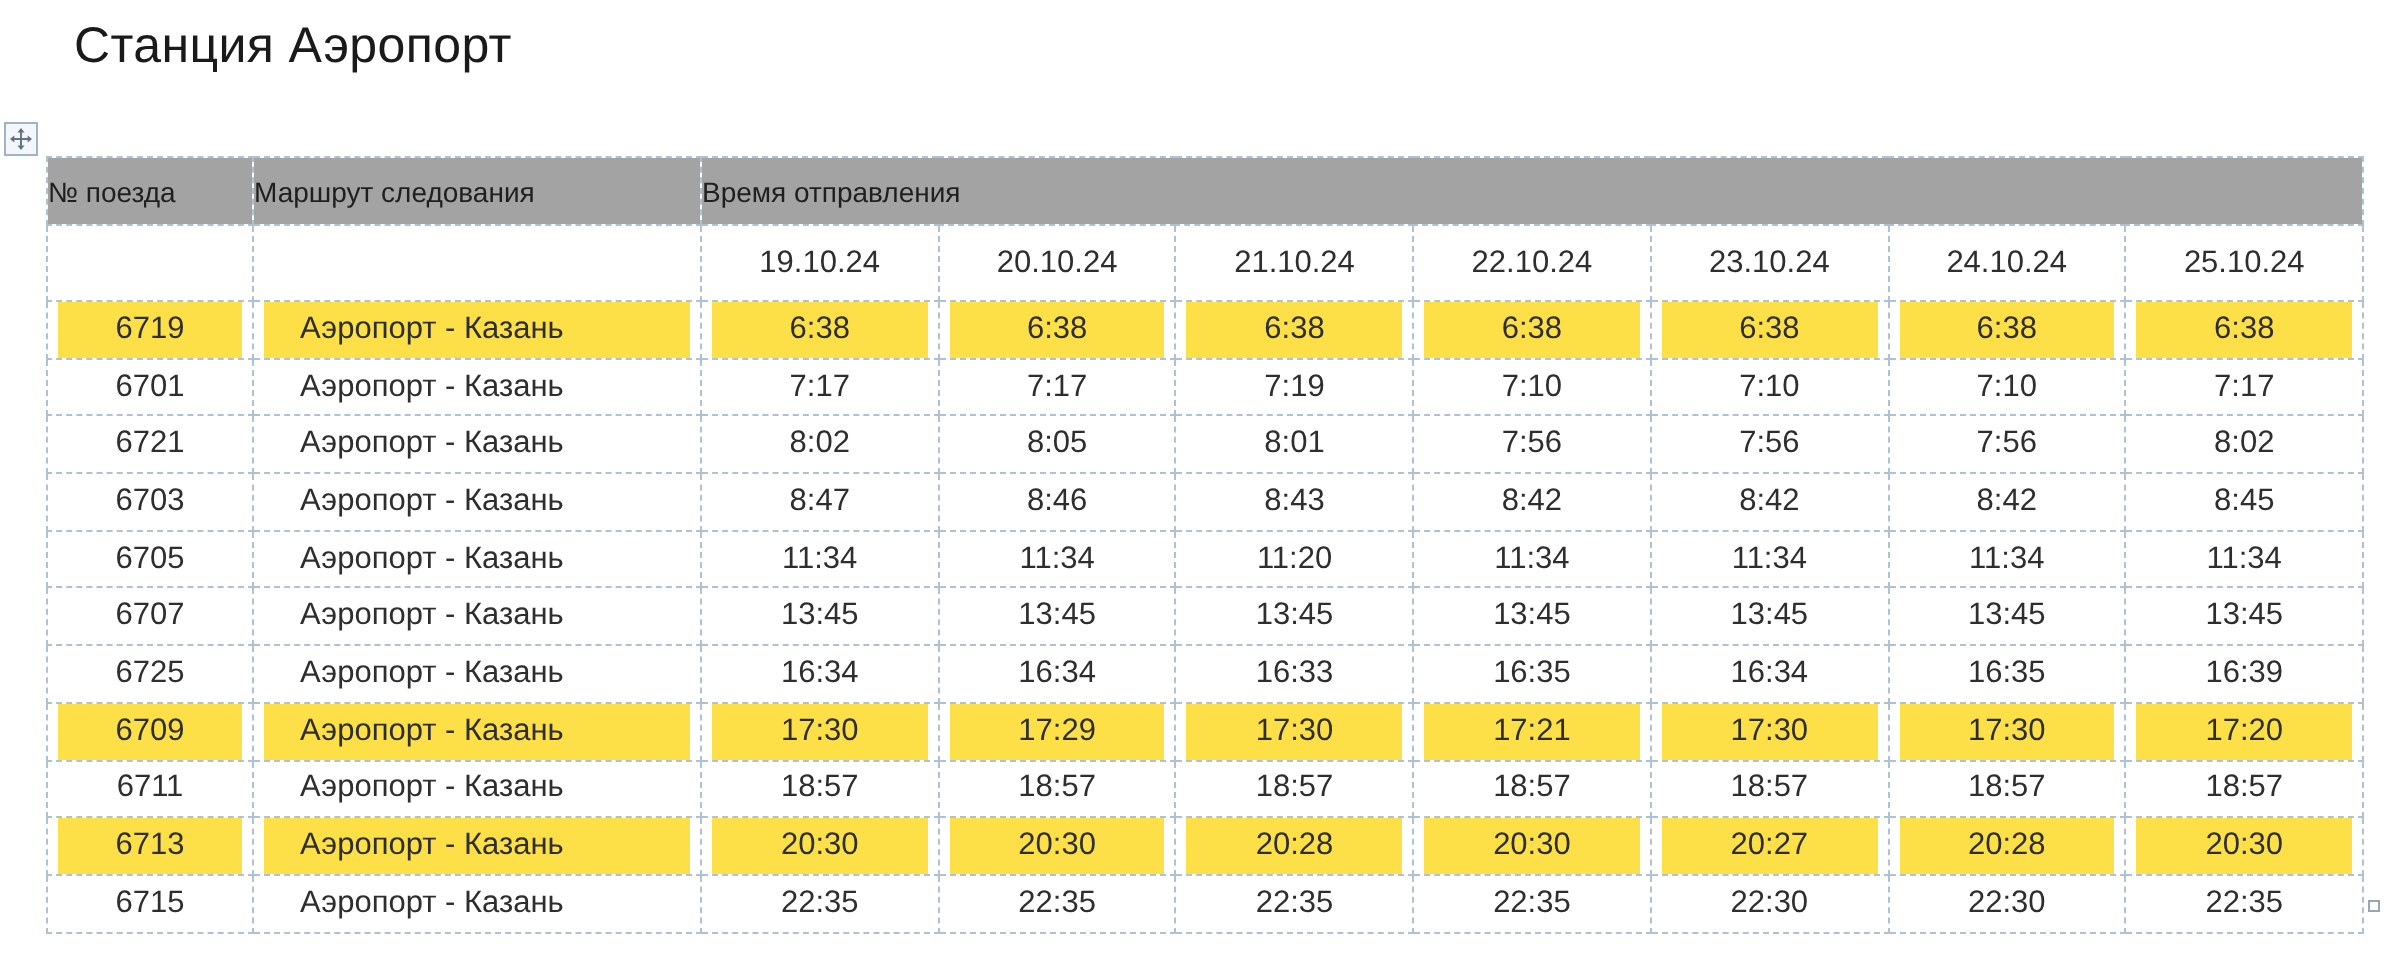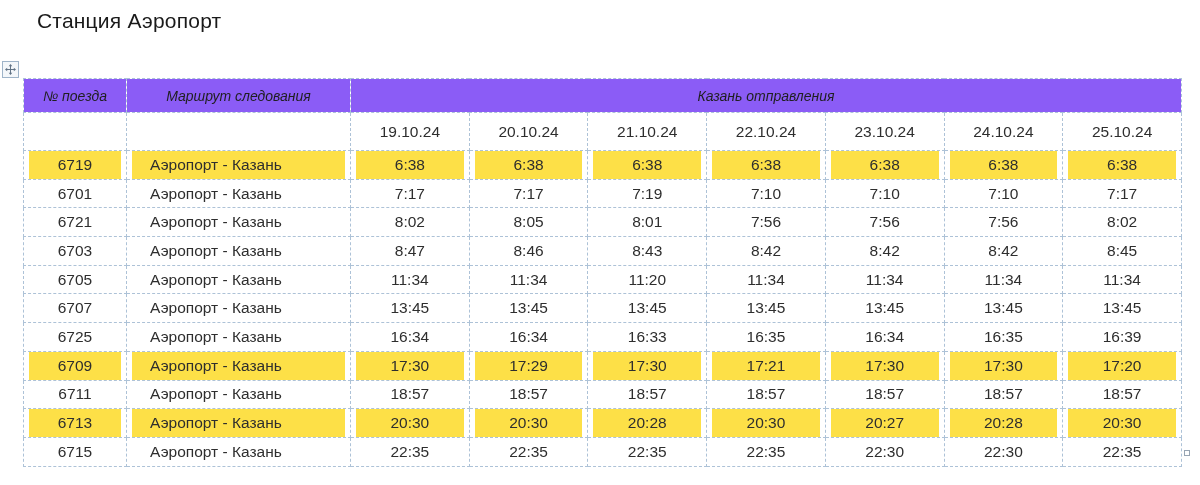--- a/index.html
+++ b/index.html
@@ -10,21 +10,21 @@
     overflow: hidden;
   }
   .page {
     position: relative;
     width: 1200px; height: 485px;
     background: #ffffff;
   }
   .doc-title {
     position: absolute;
     left: 37px; top: 9px;
-    font-size: 21px;
+    font-size: 25px;
     font-weight: 400;
     color: #1a1a1a;
     letter-spacing: 0.2px;
     white-space: nowrap;
   }
   .move-handle {
     position: absolute;
     left: 2px; top: 61px;
     width: 17px; height: 17px;
     border: 1px solid #9fb4c9;
@@ -49,25 +49,23 @@
   }
   table.schedule td {
     border: 1px dashed #adc2d7;
     padding: 0;
     overflow: hidden;
     color: #2e2e2e;
     vertical-align: middle;
   }
   tr.hdr td {
     height: 33px;
-    background: #8b5cf6;
-    text-align: center;
+    background: #a3a3a3;
     font-size: 14px;
     color: #1f1f1f;
-    font-style: italic;
   }
   tr.dates td { height: 37px; }
   tr.data td  { height: 27.7px; }
   .inner {
     height: 100%;
     margin: 0 5px;
     display: flex;
     align-items: center;
     justify-content: center;
     font-size: 15.5px;
@@ -110,21 +108,21 @@
         <col>
         <col>
         <col>
         <col>
         <col>
     </colgroup>
     <tbody id="table-body">
       <tr class="hdr">
         <td>№ поезда</td>
         <td>Маршрут  следования</td>
-        <td colspan="7">Казань отправления</td>
+        <td colspan="7">Время отправления</td>
       </tr>
       <tr class="dates" id="dates-row">
         <td></td>
         <td></td>
       <td>
             <div class="inner">19.10.24</div>
           </td>
           <td class="faint-v">
             <div class="inner">20.10.24</div>
           </td>

